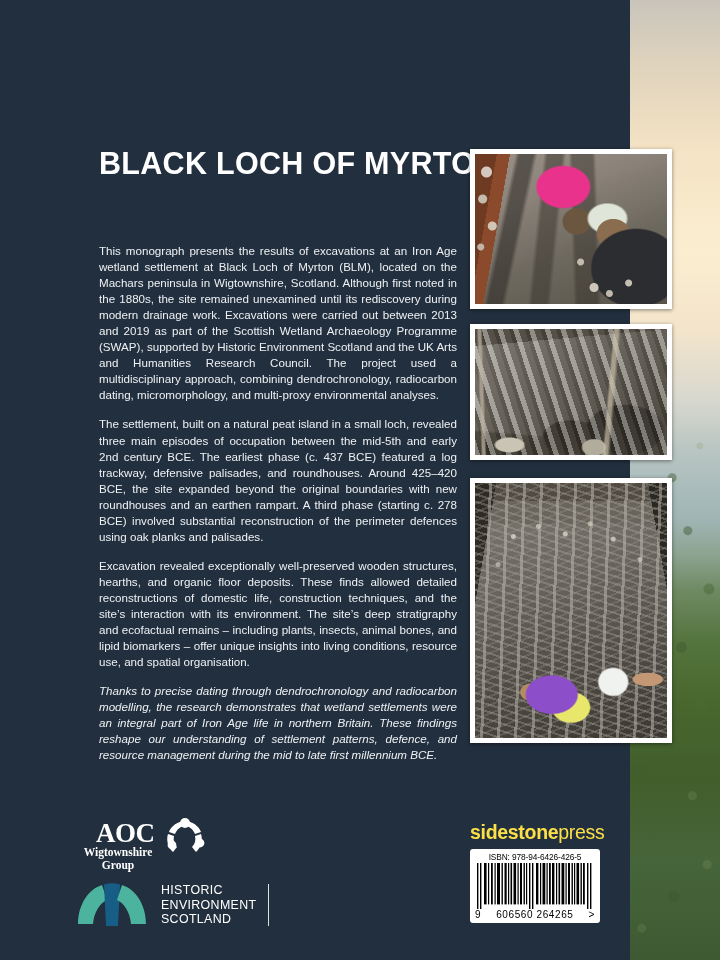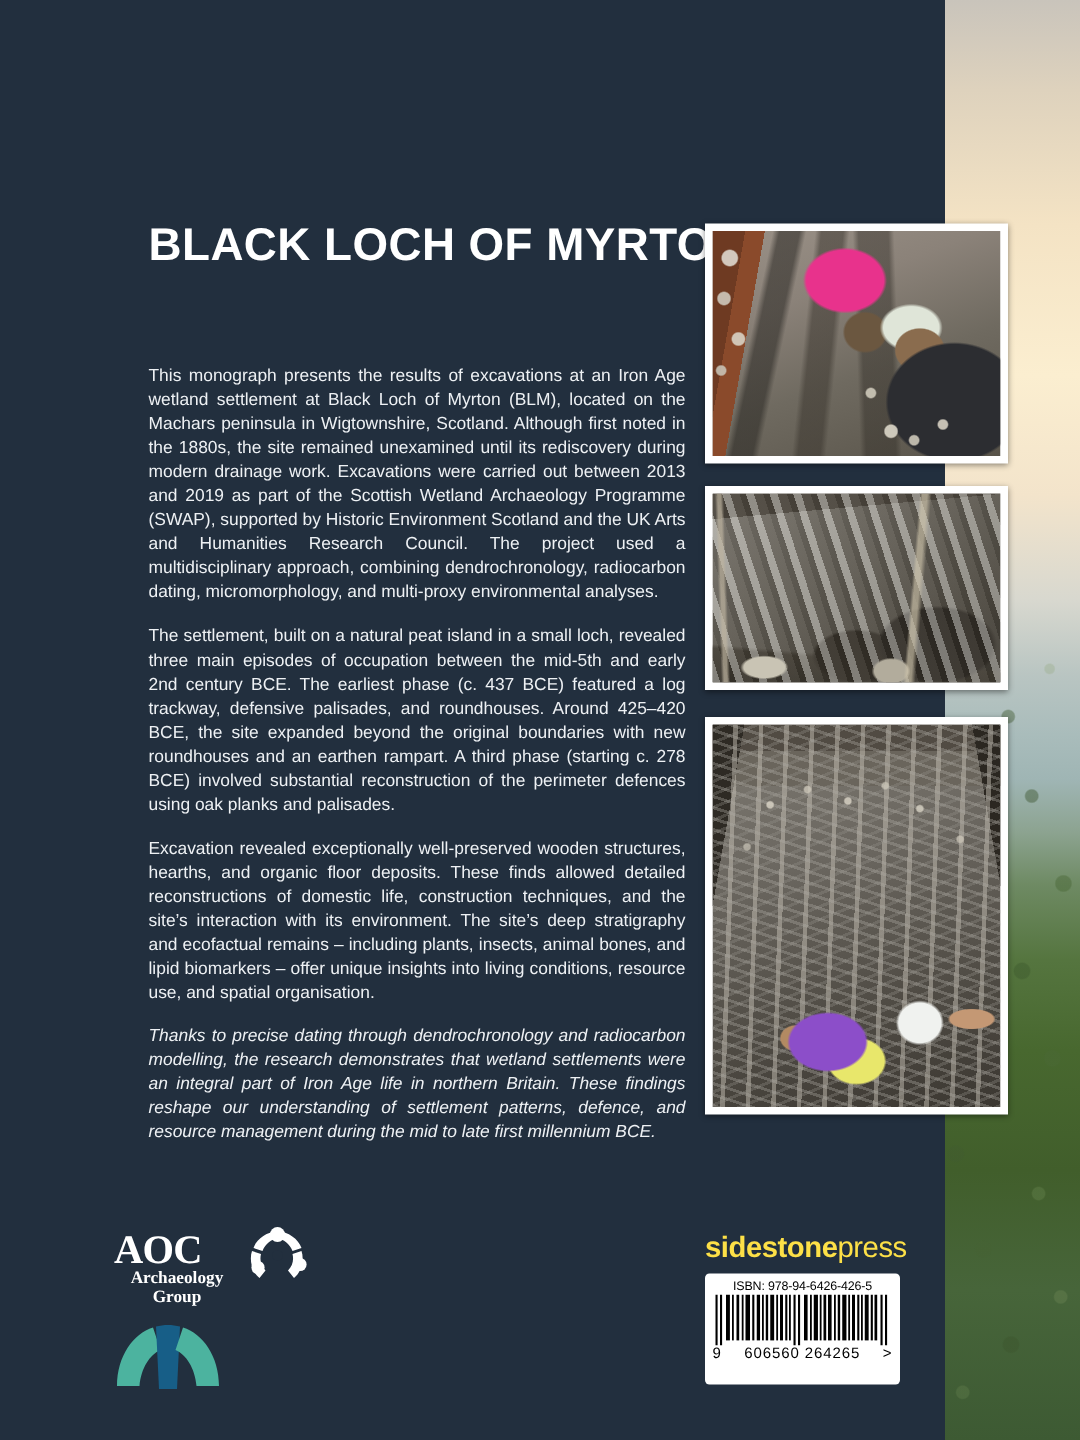--- a/index.html
+++ b/index.html
@@ -240,20 +240,21 @@
     width: 130px;
     height: 58px;
     color: #ffffff;
   }
   .aoc-word {
     font-size: 27px;
     font-weight: bold;
     letter-spacing: -0.5px;
     line-height: 26px;
     font-family: "Liberation Serif", serif;
+    margin-left: 20px;
   }
   .aoc-sub2 {
     font-size: 11.5px;
     font-weight: bold;
     line-height: 13px;
     text-align: center;
     width: 84px;
     font-family: "Liberation Serif", serif;
   }
   #aoc-symbol {
@@ -310,21 +311,21 @@
 
   
   #barcode-box {
     position: absolute;
     left: 470px;
     top: 849px;
     width: 130px;
     height: 74px;
     background: #ffffff;
     border-radius: 3px;
-    padding: 3px 5px 14px;
+    padding: 3px 5px 2px;
     box-sizing: border-box;
     display: flex;
     flex-direction: column;
   }
   #isbn-text {
     color: #000000;
     font-size: 8.3px;
     text-align: center;
     letter-spacing: -0.1px;
     line-height: 10px;
@@ -374,40 +375,45 @@
       </div>
   </div>
   <div class="photo" id="photo-3">
     <div class="inner">
         <div class="p3"></div>
       </div>
   </div>
 
   <div id="aoc-logo">
     <div class="aoc-word">AOC</div>
-    <div class="aoc-sub2">Archaeology</div>
+    <div class="aoc-sub2">Wigtownshire</div>
     <div class="aoc-sub2">Group</div>
     <svg id="aoc-symbol" viewBox="0 0 42 40">
       <path d="M21 4 C28 4 35 9 37 15 L31 17 C29 12 25 9 21 9 C17 9 13 12 11 17 L5 15 C7 9 14 4 21 4 Z
                M37 17 C39 23 37 31 32 35 L28 30 C31 27 32 23 31 19 Z
                M10 19 C9 23 10 27 13 30 L9 35 C4 31 2 23 4 17 Z" fill="#ffffff"></path>
       <circle cx="21" cy="6" r="5" fill="#ffffff"></circle>
       <circle cx="36" cy="26" r="4.4" fill="#ffffff"></circle>
       <circle cx="8" cy="28" r="4.4" fill="#ffffff"></circle>
       <circle cx="21" cy="20" r="3.6" fill="#222f3e"></circle>
     </svg>
   </div>
 
   <div id="hes-logo">
     <svg id="hes-fan" viewBox="0 0 76 46">
       <path d="M4 42 C4 22 15 7 28 3 L33 18 C26 21 20 30 19 42 Z" fill="#4cb39f"></path>
       <path d="M30 2.4 C35 1 41 1 46 2.4 L44 44 L32 44 Z" fill="#175e87"></path>
       <path d="M72 42 C72 22 61 7 48 3 L43 18 C50 21 56 30 57 42 Z" fill="#4cb39f"></path>
     </svg>
     <div class="hes-text">
+      <div class="hes-en">
+        <div>HISTORIC</div>
+        <div>ENVIRONMENT</div>
+        <div>SCOTLAND</div>
+      </div>
       <div class="hes-divider"></div>
     </div>
   </div>
 
   <div id="sidestone"><span class="bold">sidestone</span><span class="light">press</span></div>
 
   <div id="barcode-box">
     <div id="isbn-text">ISBN: 978-94-6426-426-5</div>
     <svg id="barcode-bars" viewBox="0 0 120 40" preserveAspectRatio="none">
       <g fill="#000000">

